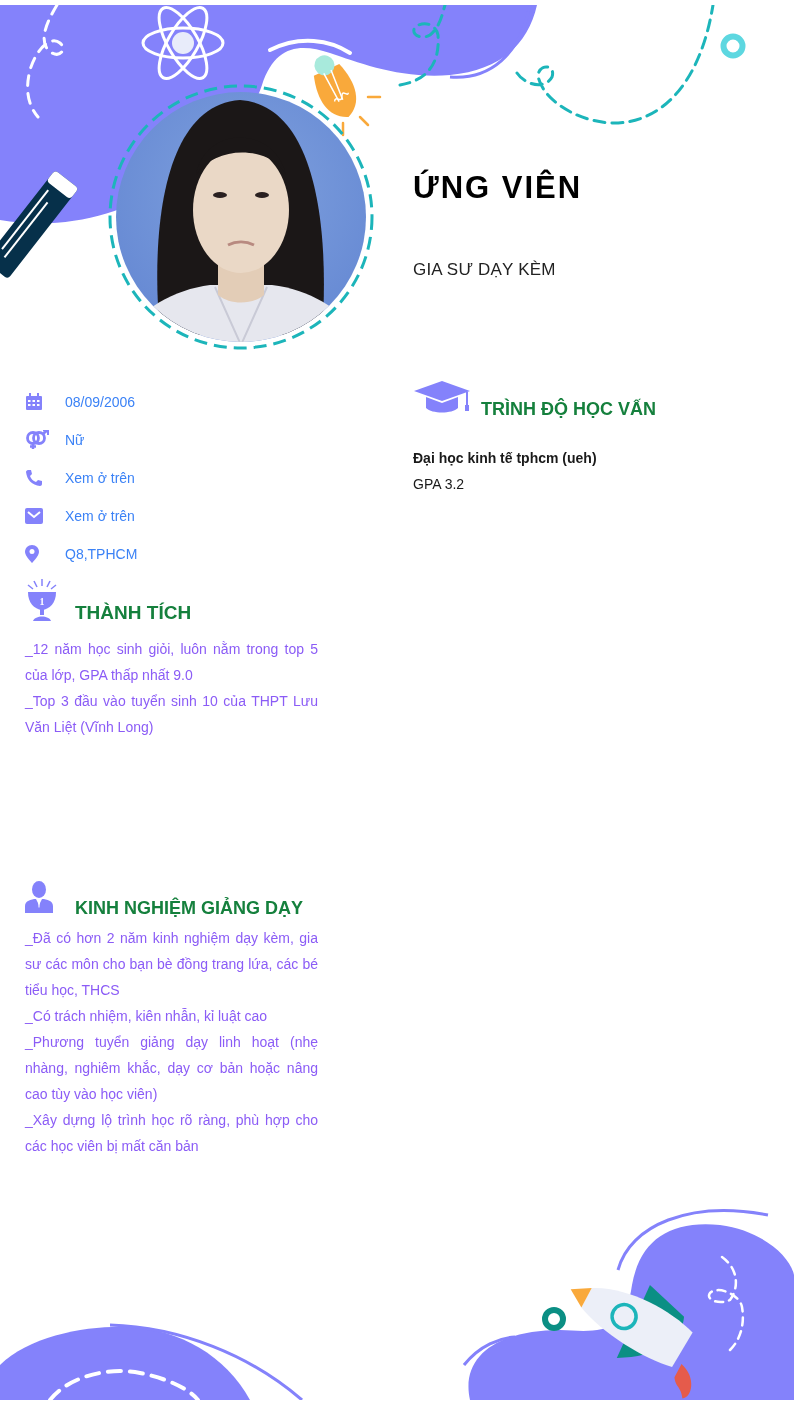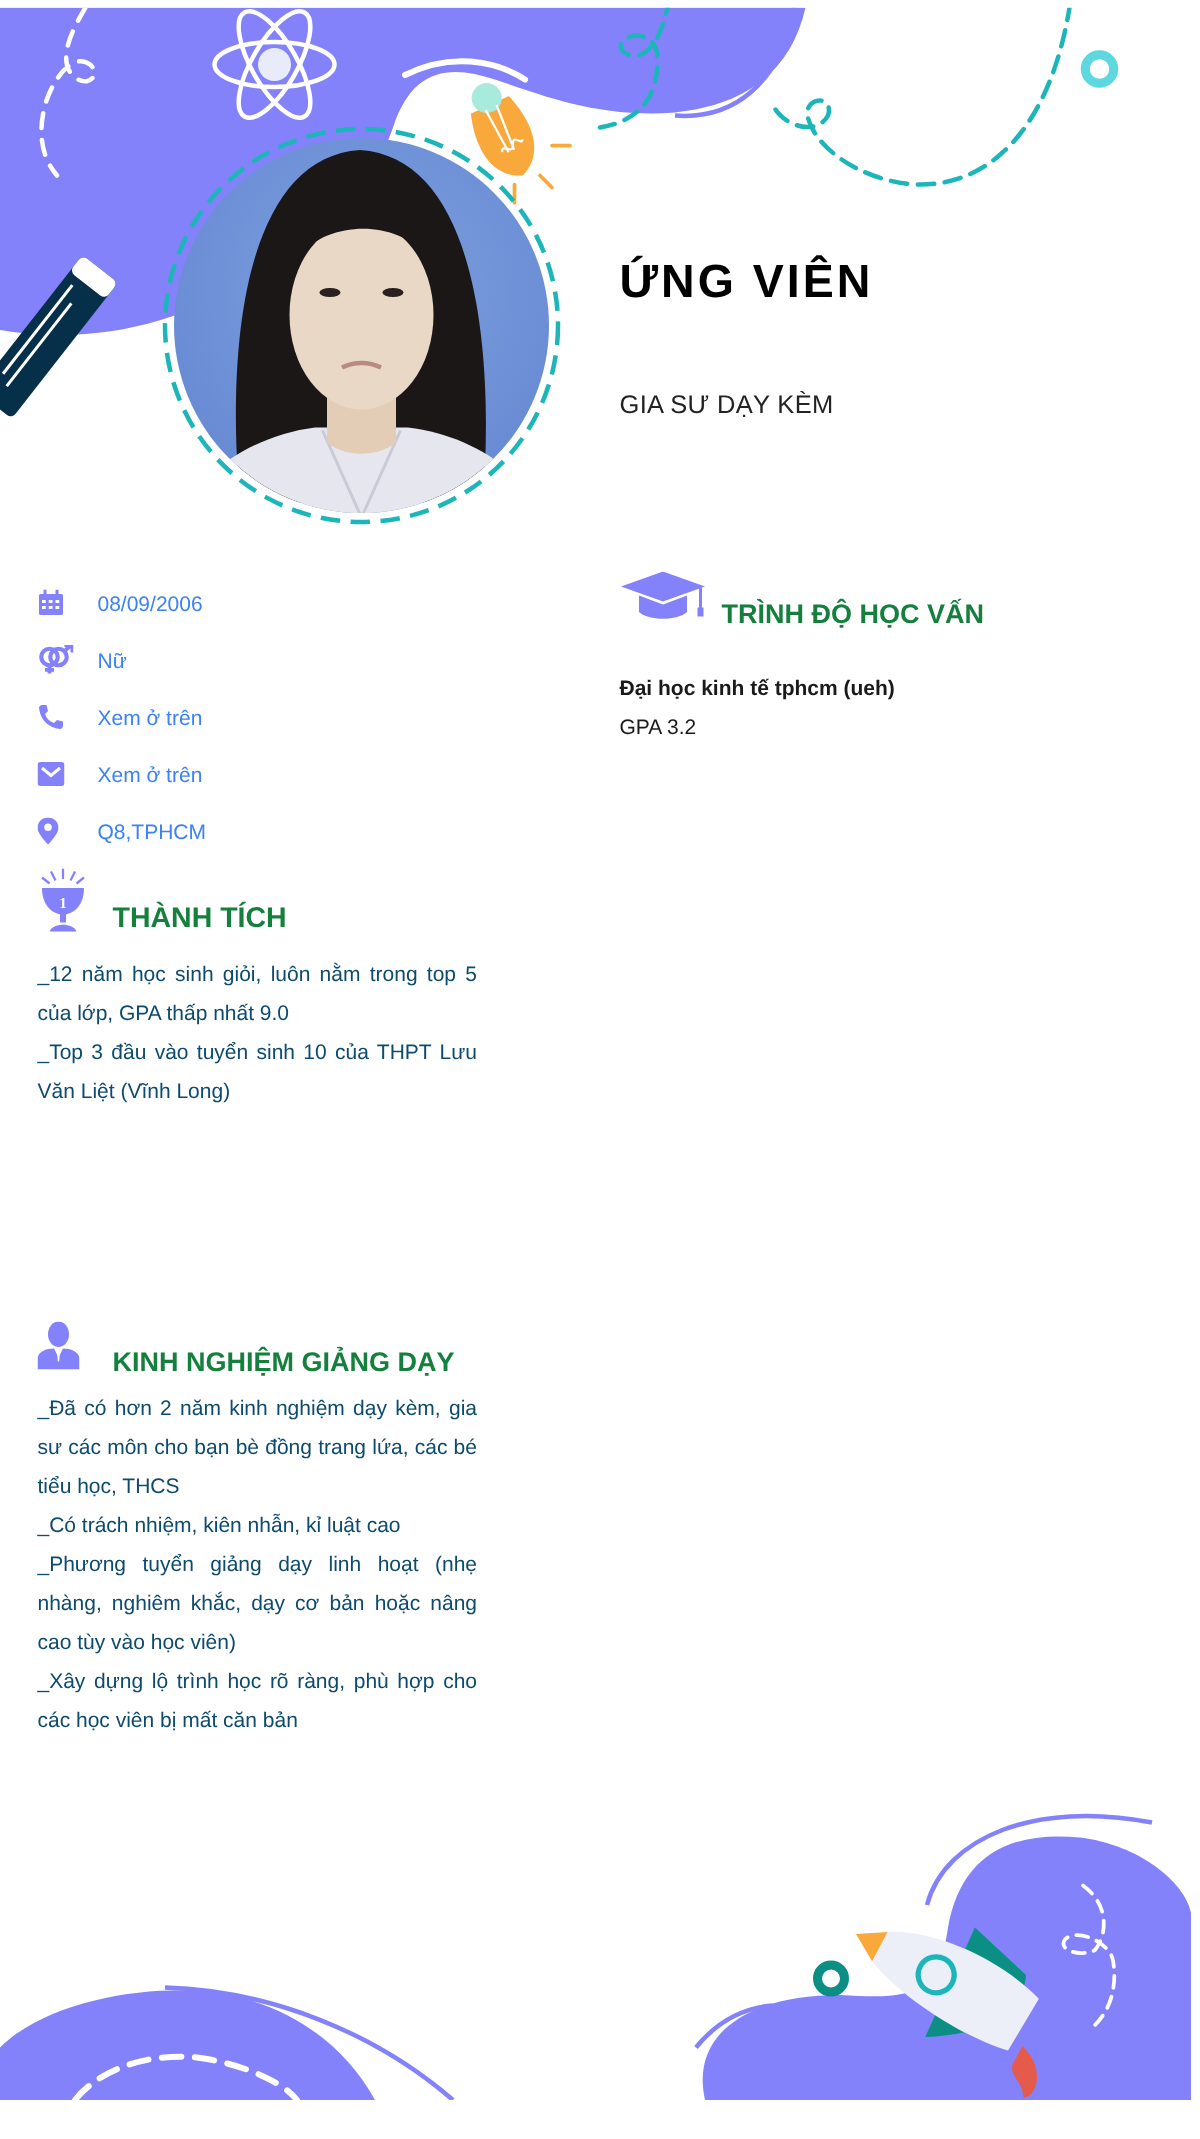--- a/index.html
+++ b/index.html
@@ -9,21 +9,21 @@
   .deco { position: absolute; left: 0; top: 0; }
   .name-title { position: absolute; left: 413px; top: 165px; font-size: 31px; font-weight: bold; letter-spacing: 2px; color: #000000; }
   .role { position: absolute; left: 413px; top: 214px; font-size: 17px; color: #222; letter-spacing: 0.2px; margin-top: 41px; }
   .contact-list { position: absolute; left: 25px; top: 378px; width: 300px; }
   .contact-row { display: flex; align-items: center; height: 38px; }
   .contact-row .ic { width: 40px; display: flex; align-items: center; justify-content: flex-start; }
   .contact-row .ic svg { display: block; }
   .contact-row .txt { font-size: 14px; color: #3b82f6; }
   .sec-head { position: absolute; display: flex; align-items: center; }
   .sec-head .title { font-size: 18px; font-weight: bold; color: #15803d; margin-top: 19px; }
-  .body-text { position: absolute; font-size: 14px; line-height: 26px; color: #0c4a6e; text-align: justify; }
+  .body-text { position: absolute; font-size: 14px; line-height: 26px; color: #8b5cf6; text-align: justify; }
   .body-text p { margin: 0; }
   .edu { position: absolute; left: 413px; top: 441px; width: 340px; font-size: 14px; line-height: 25.5px; color: #1a1a1a; }
   .edu .school { font-weight: bold; }
 </style>
 </head>
 <body>
 
 <div class="page">
 
   <svg class="deco" width="794" height="360" viewBox="0 0 794 360">

